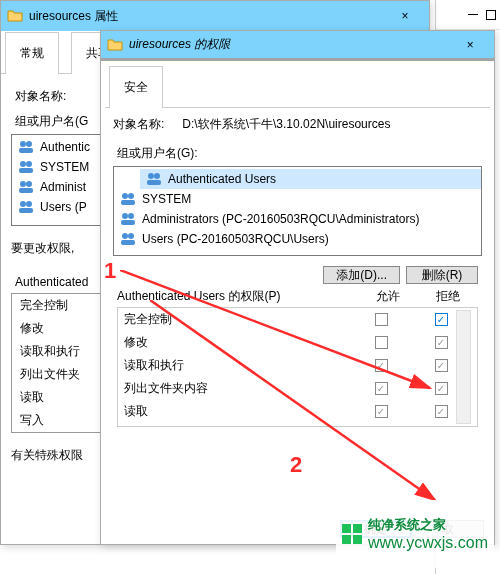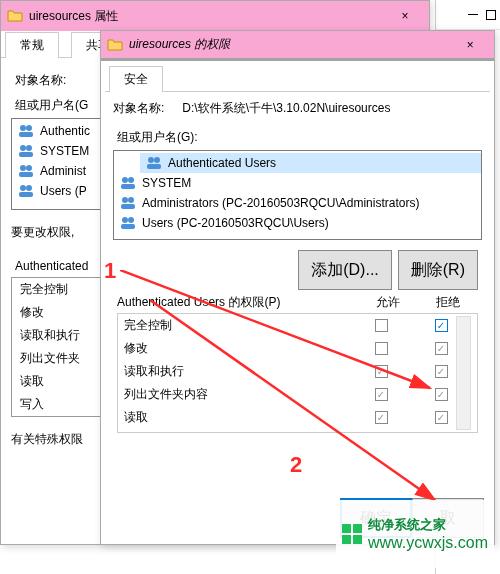--- a/index.html
+++ b/index.html
@@ -1,31 +1,31 @@
 <!DOCTYPE html>
 <html><head>
 <meta charset="utf-8">
 <style>
   * { box-sizing: border-box; font-family: "Microsoft YaHei", "Segoe UI", sans-serif; }
   body { margin: 0; width: 500px; height: 574px; background: #fff; overflow: hidden; position: relative; font-size: 12px; color: #000; }
   .win { position: absolute; background: #fff; border: 1px solid #aaa; box-shadow: 2px 2px 8px rgba(0,0,0,0.15); }
-  .titlebar { height: 30px; display: flex; align-items: center; padding: 0 6px; background: #f9a8d4; }
+  .titlebar { height: 30px; display: flex; align-items: center; padding: 0 6px; background: #7dd3fc; }
   .titlebar .folder-ico { width:16px; height:16px; margin-right:6px; }
   .titlebar .title { flex: 1; font-size: 12px; }
   .titlebar .ctrl { width: 36px; height: 30px; display:flex; align-items:center; justify-content:center; color:#000; }
   .tabs { display:flex; border-bottom:1px solid #ccc; padding-left:4px; }
-  .tab { padding: 4px 14px; border:1px solid #ccc; border-bottom:none; margin-right:12px; background:#fff; position:relative; top:1px; }
+  .tab { padding: 12px 14px; border:1px solid #ccc; border-bottom:none; margin-right:12px; background:#fff; position:relative; top:1px; }
   .label-row { margin: 10px 4px 8px; }
   .sec-label { margin: 6px 4px 4px; }
   .listbox { border:1px solid #7a7a7a; background:#fff; padding:2px 0; }
   .li { display:flex; align-items:center; padding:2px 6px; gap:6px; }
   .li.sel { background:#cde8ff;margin-left:26px; }
   .usricon { width:16px; height:16px; flex:0 0 16px; }
   .btnrow { display:flex; justify-content:flex-end; gap:6px; margin:10px 4px 4px; }
-  .btn { min-width:72px; height:40px; border:1px solid #888; background:#e1e1e1; font-size:16px; display:flex; align-items:center; justify-content:center; padding:0 12px; }
+  .btn { min-width:72px; height:18px; border:1px solid #888; background:#e1e1e1; font-size:12px; display:flex; align-items:center; justify-content:center; padding:0 12px; }
   .btn.primary { border:2px solid #0078d7; }
   .permgrid { position:relative; }
   .perm-hdr { display:flex; align-items:center; margin:2px 4px 2px; }
   .perm-hdr .spacer { flex:1; }
   .perm-hdr .col { width:60px; text-align:center; }
   .perm-table { border:1px solid #ccc; margin:0 4px; }
   .perm-row { display:flex; align-items:center; padding:3px 6px; }
   .perm-row .pname { flex:1; }
   .perm-row .cell { width:60px; display:flex; justify-content:center; }
   .chk { width:13px; height:13px; border:1px solid #888; display:inline-flex; align-items:center; justify-content:center; font-size:10px; background:#fff; }

